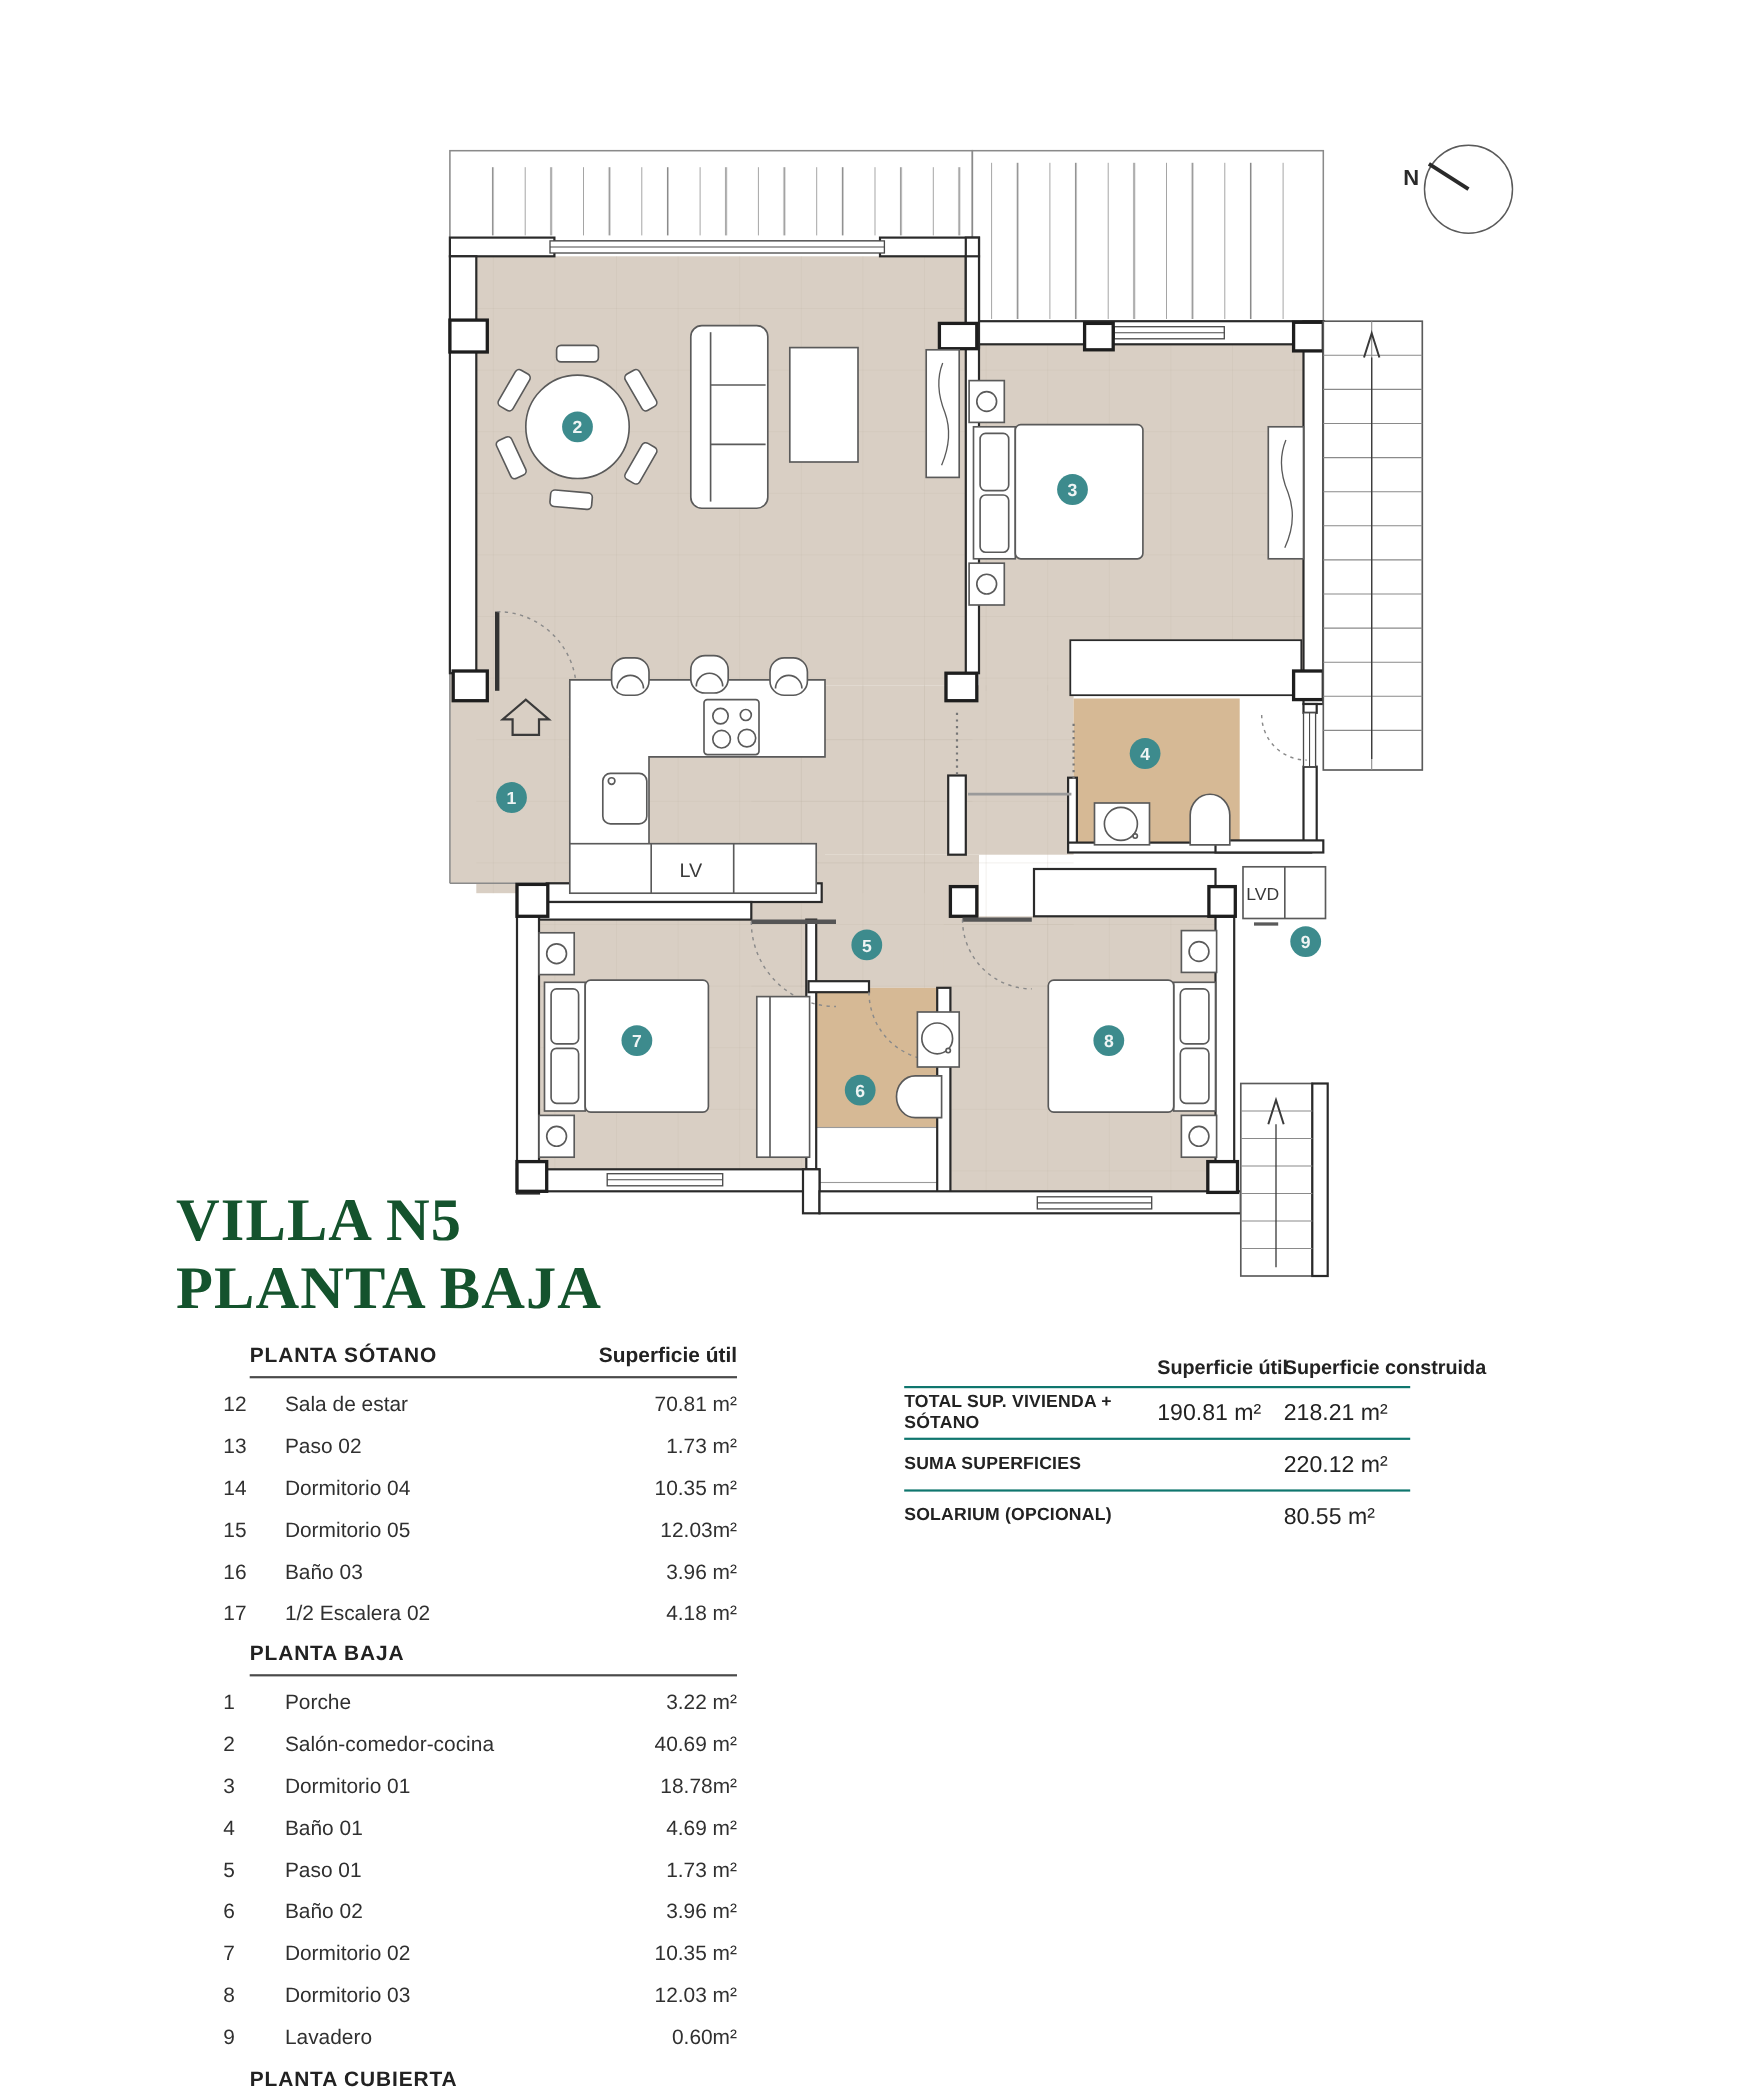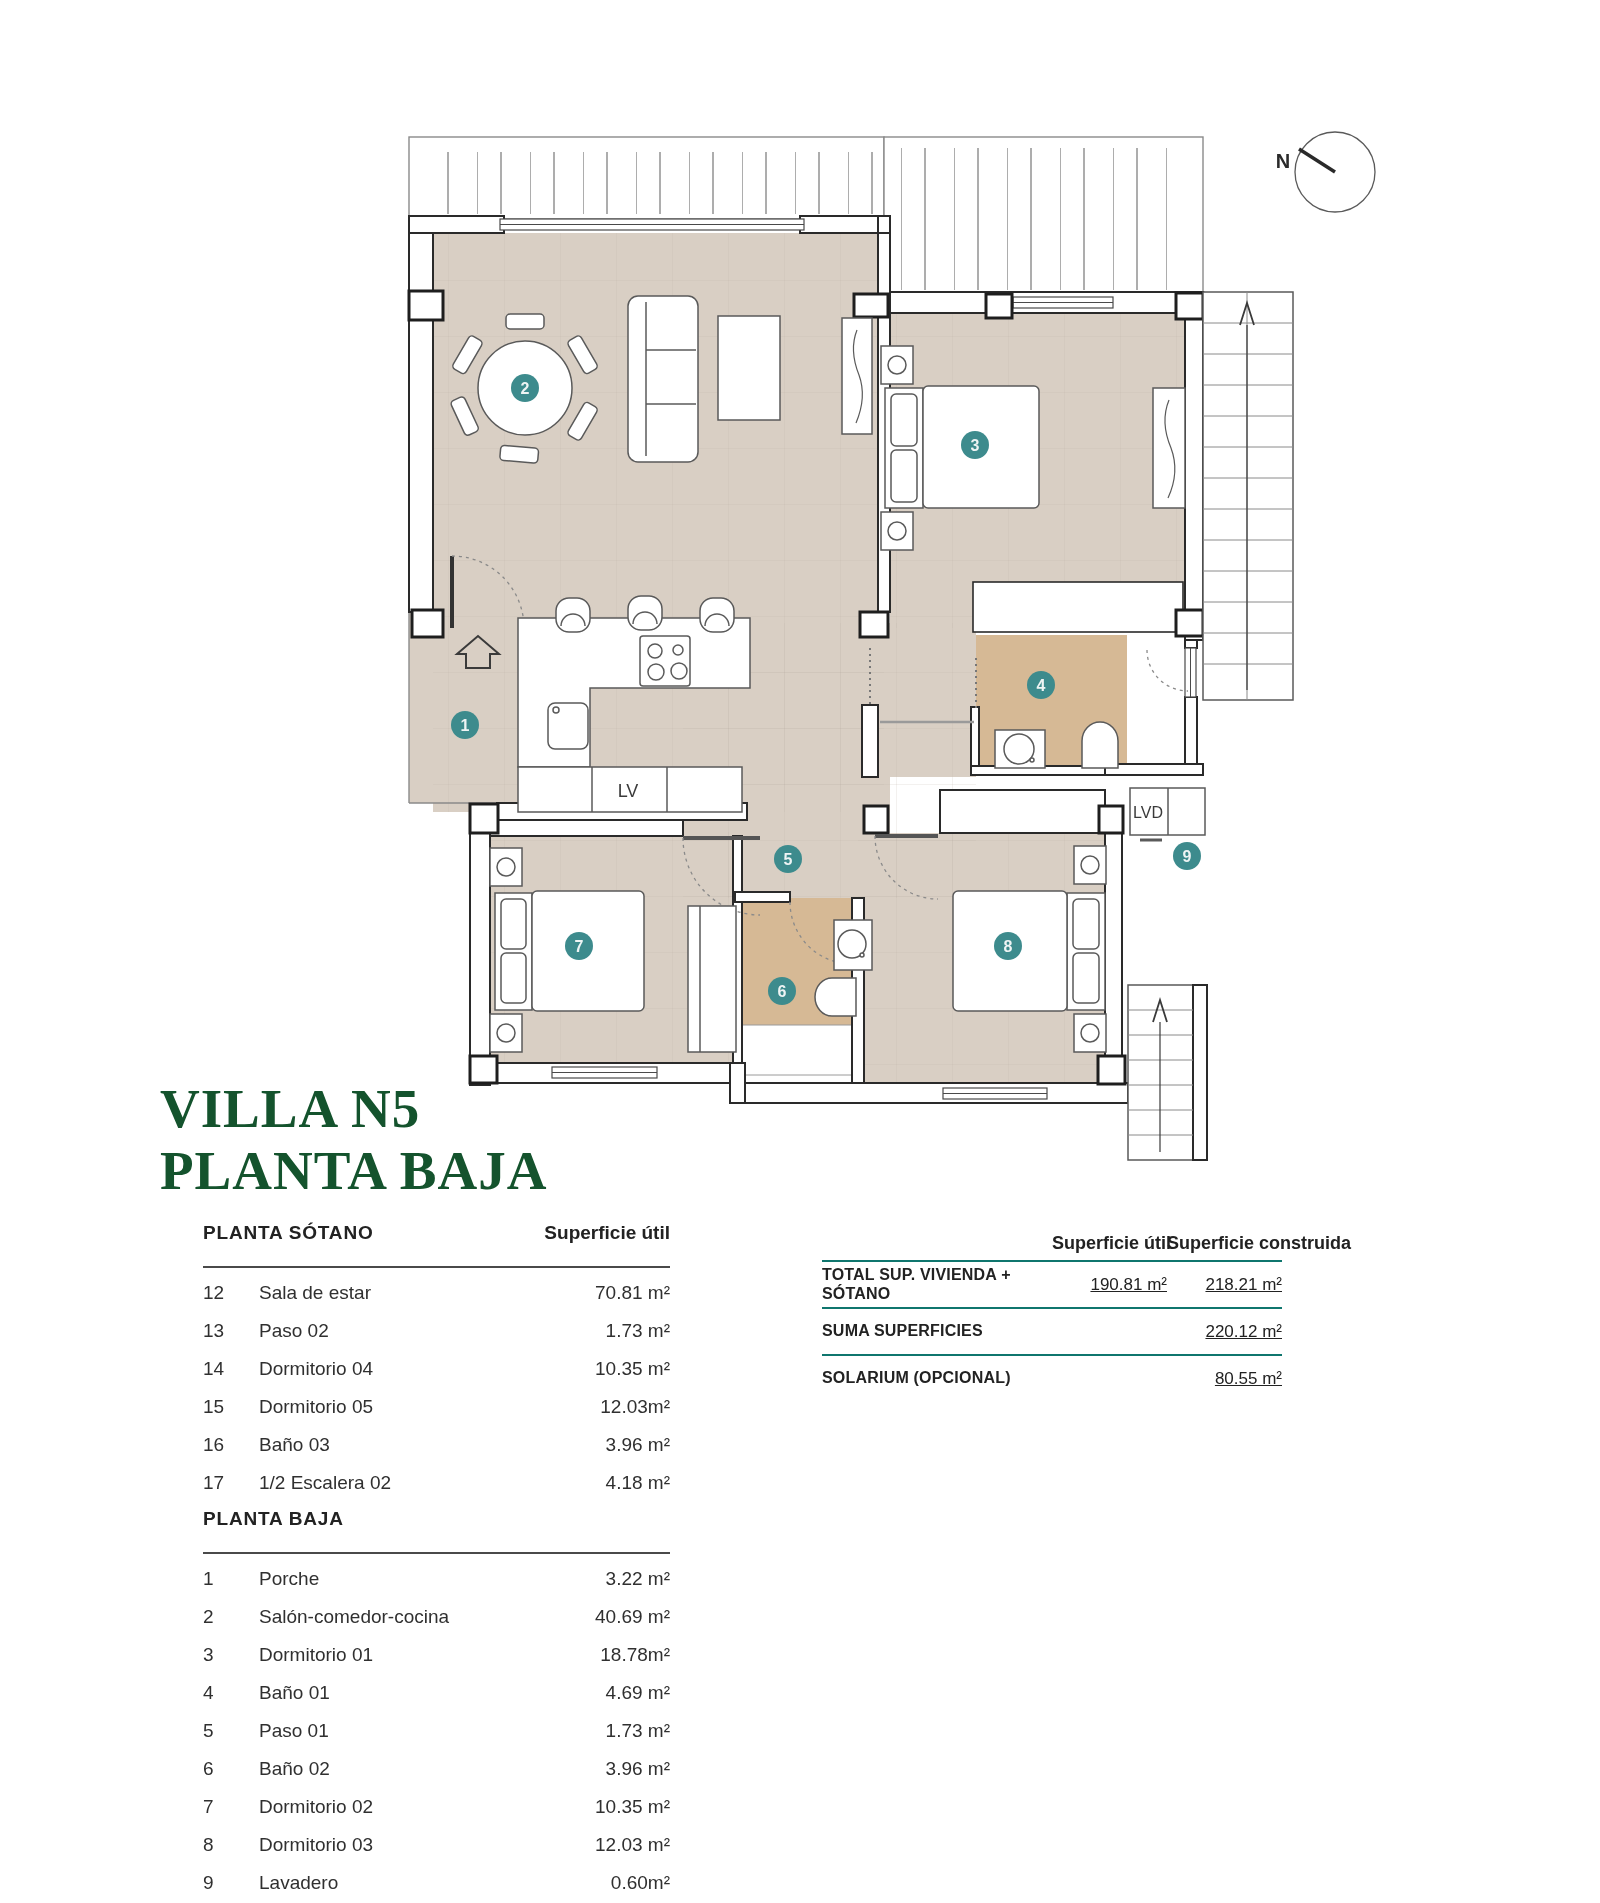--- a/index.html
+++ b/index.html
@@ -7,35 +7,35 @@
   .plan-wrap{position:absolute;left:0;top:0;width:1600px;height:1200px;}
   svg text{font-family:"Liberation Sans",sans-serif;}
 
   
   .sheet-title{position:absolute;left:160px;top:1078px;font-family:"Liberation Serif","DejaVu Serif",serif;
     font-weight:bold;font-size:55px;line-height:62px;letter-spacing:1px;color:#14532d;}
 
   
   .area-table{position:absolute;left:203px;top:1220px;width:467px;font-size:19px;color:#303030;}
   .sec-head{display:flex;justify-content:space-between;align-items:flex-end;
-    border-bottom:2px solid #4a4a4a;padding-bottom:22px;margin-top:2px;}
+    border-bottom:2px solid #4a4a4a;padding-bottom:7px;margin-top:2px;margin-left:24px;}
   .sec-head .sec-label{font-weight:bold;font-size:19px;letter-spacing:0.8px;color:#222;}
   .sec-head .col-head{font-weight:bold;font-size:19px;color:#222;}
   .a-row{display:grid;grid-template-columns:56px 1fr auto;align-items:center;height:38px;}
   .a-row .ar{text-align:center;}
   .rows-block{margin-bottom:6px;margin-top:6px;}
   .sec-head.tail{margin-top:8px;}
 
   
   .sum-table{position:absolute;left:822px;top:1220px;width:460px;color:#222;}
   .sum-head{display:grid;grid-template-columns:230px 115px 1fr;align-items:end;height:34px;margin-bottom:6px;}
   .sum-head .h{font-weight:bold;font-size:18px;text-align:center;white-space:nowrap;}
   .s-row{display:grid;grid-template-columns:230px 115px 1fr;align-items:center;min-height:45px;border-top:2px solid #0f766e;}
   .s-row .lbl{font-weight:bold;font-size:16px;letter-spacing:0.2px;line-height:1.15;}
-  .s-row .val{font-size:17px;text-align:right;white-space:nowrap;text-decoration:underline;}
+  .s-row .val{font-size:21px;text-align:left;white-space:nowrap;}
 </style>
 </head>
 <body>
 
 <div class="plan-wrap">
 <svg width="1600" height="1200" viewBox="0 0 1600 1200">
   <defs>
     <pattern id="slats" patternUnits="userSpaceOnUse" width="53" height="500">
       <rect x="0" y="0" width="24" height="500" fill="#ffffff" stroke="#8a8a8a" stroke-width="1.4"></rect>
     </pattern>

